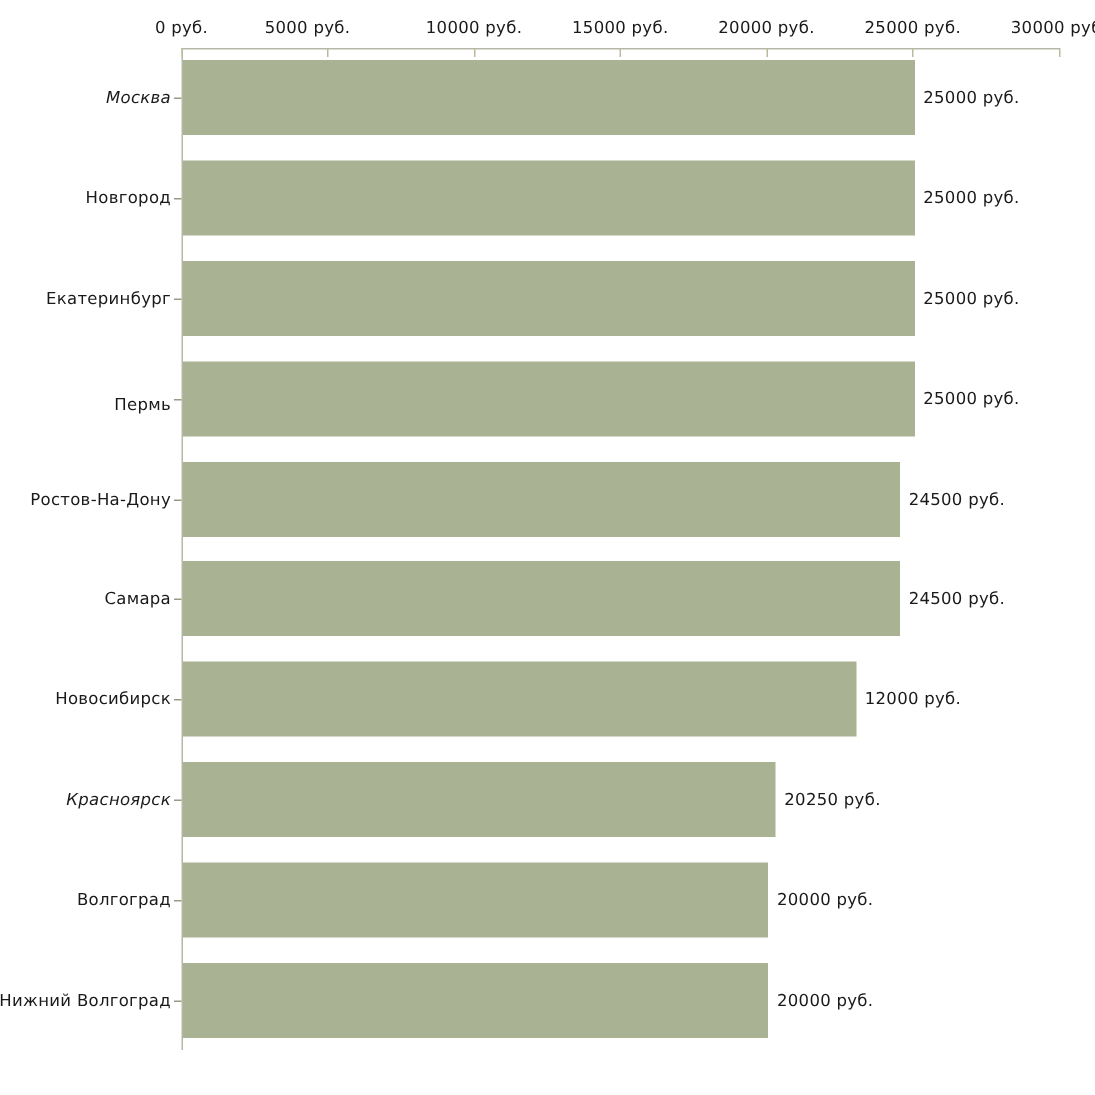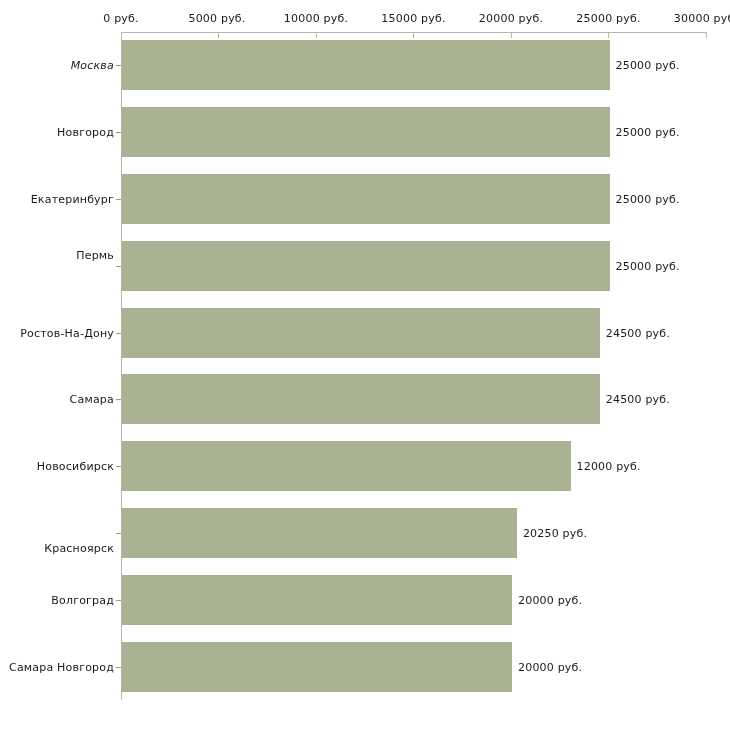--- a/index.html
+++ b/index.html
@@ -101,21 +101,21 @@
 <div id="chart-root">
 
   <div class="x-axis-line"></div>
 
   <div class="y-axis-line"></div>
 
   <div id="x-ticks-layer">
       <div class="x-tick" style="left: 120.5px;"></div>
       <div class="x-tick-label" style="left: 121px;">0 руб.</div>
       <div class="x-tick" style="left: 218px;"></div>
-      <div class="x-tick-label" style="left: 217px;">5000 руб.</div>
+      <div class="x-tick-label" style="left: 205px;">5000 руб.</div>
       <div class="x-tick" style="left: 315.5px;"></div>
       <div class="x-tick-label" style="left: 316px;">10000 руб.</div>
       <div class="x-tick" style="left: 413px;"></div>
       <div class="x-tick-label" style="left: 413.5px;">15000 руб.</div>
       <div class="x-tick" style="left: 510.5px;"></div>
       <div class="x-tick-label" style="left: 511px;">20000 руб.</div>
       <div class="x-tick" style="left: 608px;"></div>
       <div class="x-tick-label" style="left: 608.5px;">25000 руб.</div>
       <div class="x-tick" style="left: 705.5px;"></div>
       <div class="x-tick-label" style="left: 706px;">30000 руб.</div>
@@ -127,46 +127,46 @@
       </div>
       <div class="y-tick" style="top: 132px;"></div>
       <div class="cat-label-wrap" style="top: 132px;">
         <div class="cat-label">Новгород</div>
       </div>
       <div class="y-tick" style="top: 199px;"></div>
       <div class="cat-label-wrap" style="top: 199px;">
         <div class="cat-label">Екатеринбург</div>
       </div>
       <div class="y-tick" style="top: 266px;"></div>
-      <div class="cat-label-wrap" style="top: 255px;">
+      <div class="cat-label-wrap" style="top: 270px;">
         <div class="cat-label">Пермь</div>
       </div>
       <div class="y-tick" style="top: 333px;"></div>
       <div class="cat-label-wrap" style="top: 333px;">
         <div class="cat-label">Ростов-На-Дону</div>
       </div>
       <div class="y-tick" style="top: 399px;"></div>
       <div class="cat-label-wrap" style="top: 399px; text-decoration: underline;">
         <div class="cat-label">Самара</div>
       </div>
       <div class="y-tick" style="top: 466px;"></div>
       <div class="cat-label-wrap" style="top: 466px;">
         <div class="cat-label">Новосибирск</div>
       </div>
       <div class="y-tick" style="top: 533px;"></div>
-      <div class="cat-label-wrap" style="top: 548px;">
+      <div class="cat-label-wrap" style="top: 533px; font-style: italic;">
         <div class="cat-label">Красноярск</div>
       </div>
       <div class="y-tick" style="top: 600px;"></div>
       <div class="cat-label-wrap" style="top: 600px;">
         <div class="cat-label">Волгоград</div>
       </div>
       <div class="y-tick" style="top: 667px;"></div>
       <div class="cat-label-wrap" style="top: 667px;">
-        <div class="cat-label">Самара Новгород</div>
+        <div class="cat-label">Нижний Волгоград</div>
       </div>
     </div>
   <div id="bars-layer">
       <div class="bar" title="Москва: 25000 руб." style="left: 122px; top: 40px; width: 488px; height: 50px; background: rgb(170, 178, 148);"></div>
       <div class="bar-value" style="left: 615.5px; top: 65px;">25000 руб.</div>
       <div class="bar" title="Челябинск: 25000 руб." style="left: 122px; top: 107px; width: 488px; height: 50px; background: rgb(170, 178, 148);"></div>
       <div class="bar-value" style="left: 615.5px; top: 132px;">25000 руб.</div>
       <div class="bar" title="Екатеринбург: 25000 руб." style="left: 122px; top: 174px; width: 488px; height: 50px; background: rgb(170, 178, 148);"></div>
       <div class="bar-value" style="left: 615.5px; top: 199px;">25000 руб.</div>
       <div class="bar" title="Пермь: 25000 руб." style="left: 122px; top: 241px; width: 488px; height: 50px; background: rgb(170, 178, 148);"></div>

